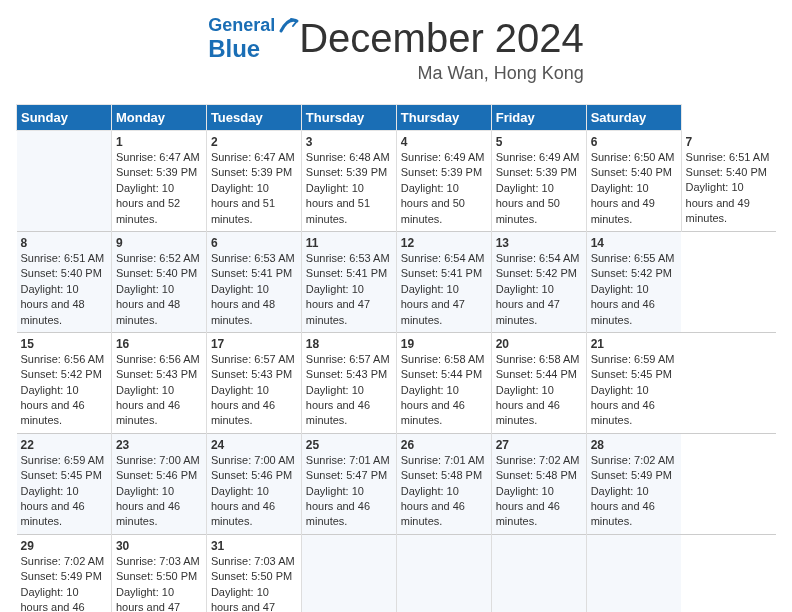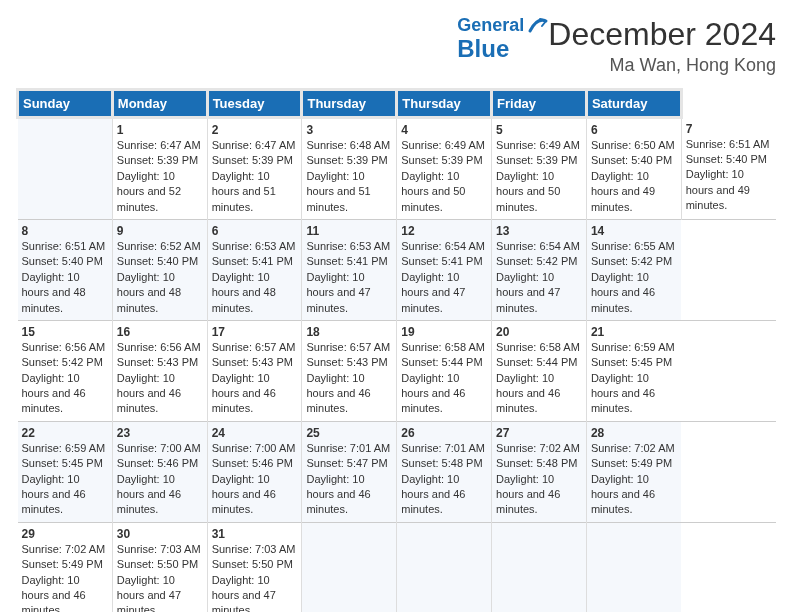--- a/index.html
+++ b/index.html
@@ -9,23 +9,23 @@
       width: 792px;
       height: 612px;
       overflow: hidden;
     }
     .container {
       width: 792px;
       padding: 16px 16px 8px 16px;
     }
     .header-row {
       display: flex;
-      justify-content: flex-end;
+      justify-content: center;
       align-items: flex-start;
-      margin-bottom: 12px;
+      margin-bottom: 20px;
     }
     .logo {
       display: flex;
       align-items: center;
     }
     .logo-text {
       font-size: 18px;
       font-weight: bold;
       color: #333;
       line-height: 1.1;
@@ -36,21 +36,21 @@
     .logo-icon {
       width: 22px;
       height: 22px;
       margin-left: 2px;
       margin-top: -4px;
     }
     .title-block {
       text-align: right;
     }
     .month-title {
-      font-size: 32px;
+      font-size: 40px;
       font-weight: normal;
       color: #333;
     }
     .location-title {
       font-size: 18px;
       color: #555;
       margin-top: 2px;
     }
     table {
       width: 100%;
@@ -59,21 +59,21 @@
     }
     thead tr {
       background: #1a6eb5;
       color: #fff;
     }
     thead th {
       padding: 5px 4px;
       font-size: 13px;
       font-weight: bold;
       text-align: left;
-      border: 3px solid #e5e5e5;
+      border: 1px solid #e5e5e5;
     }
     tbody tr {
       border-bottom: 1px solid #ccc;
     }
     tbody tr:nth-child(odd) {
       background: #fff;
     }
     tbody tr:nth-child(even) {
       background: #f5f8fc;
     }

